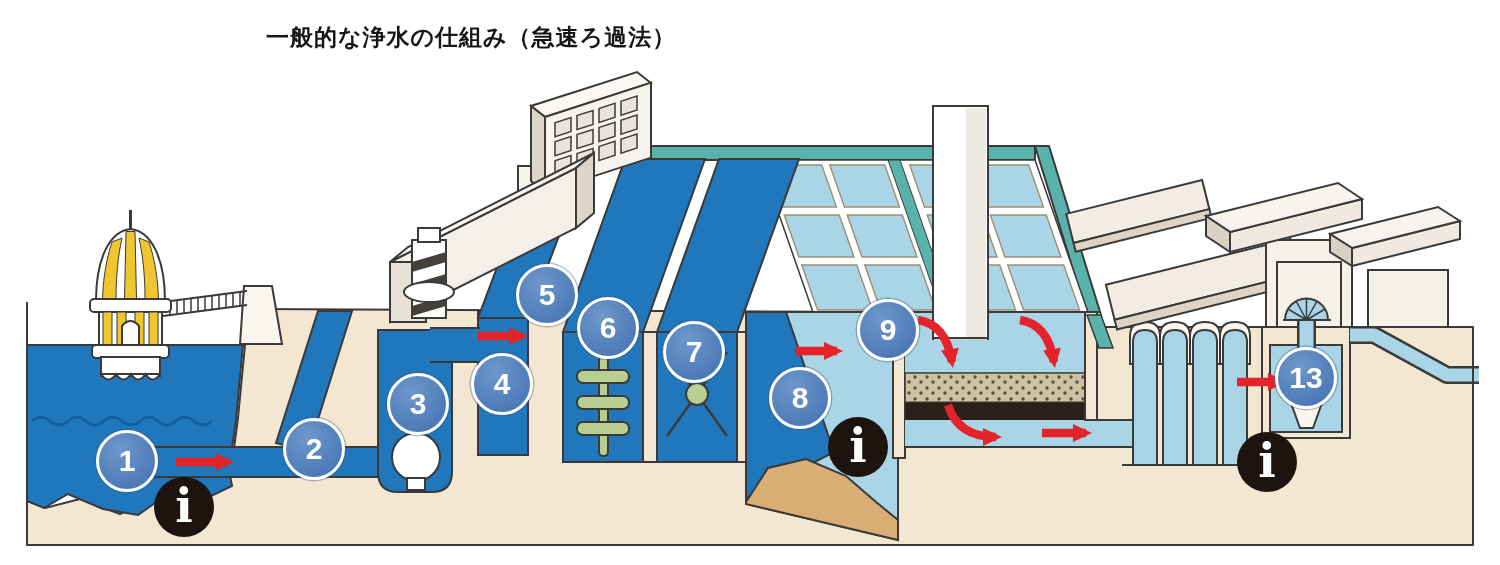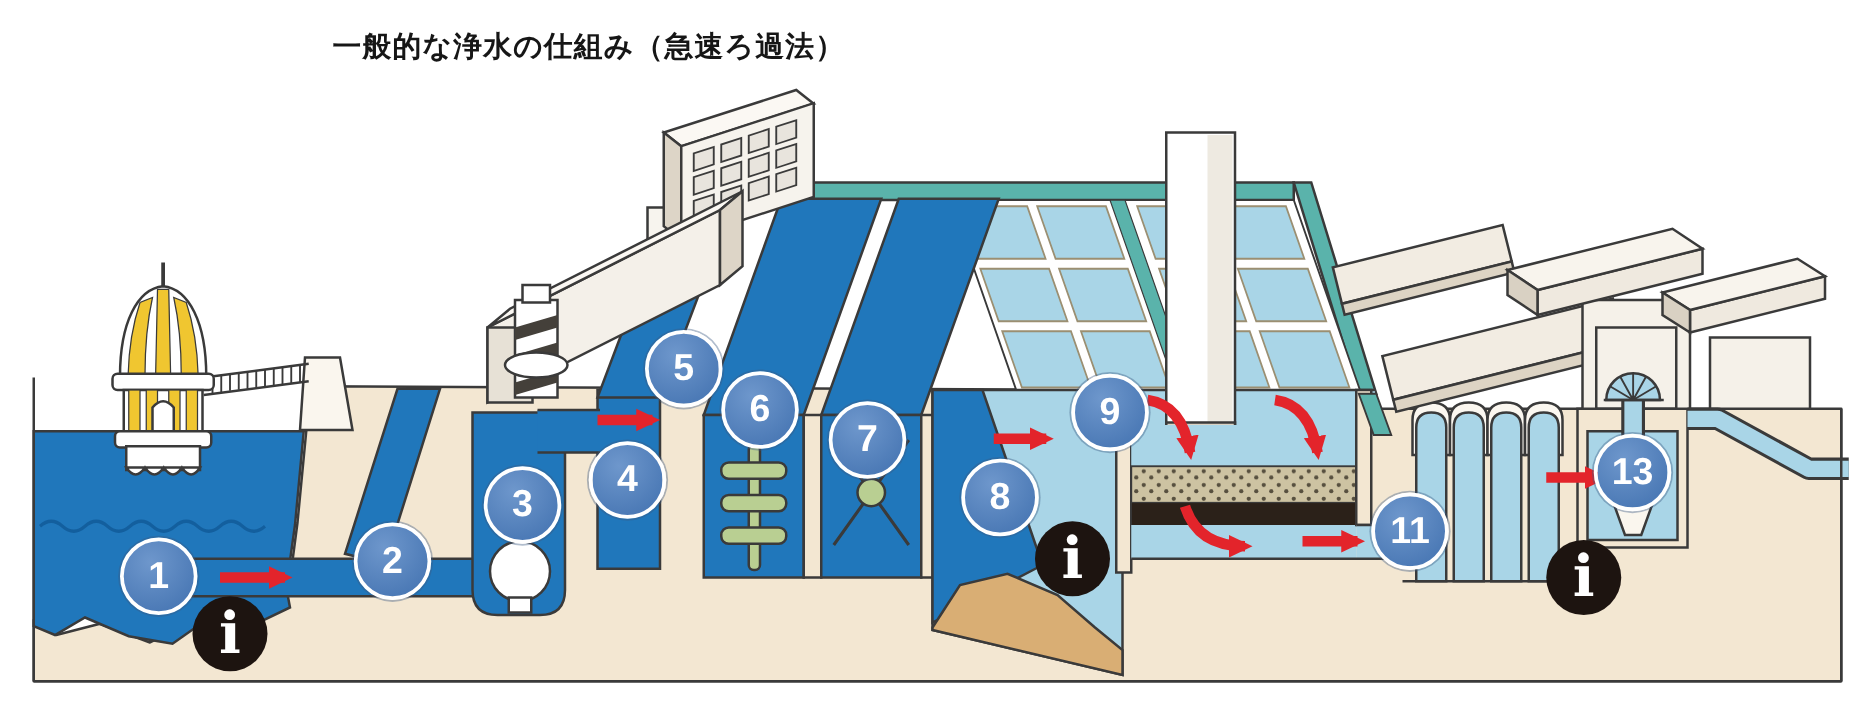--- a/index.html
+++ b/index.html
@@ -289,20 +289,19 @@
 
   <div class="step" style="left:96px;top:430px">1</div>
   <div class="step" style="left:283px;top:418px">2</div>
   <div class="step" style="left:387px;top:373px">3</div>
   <div class="step" style="left:471px;top:353px">4</div>
   <div class="step" style="left:516px;top:264px">5</div>
   <div class="step" style="left:577px;top:297px">6</div>
   <div class="step" style="left:663px;top:321px">7</div>
   <div class="step" style="left:769px;top:367px">8</div>
   <div class="step" style="left:857px;top:299px">9</div>
-  <div class="step" style="left:1097px;top:394px">11</div>
   <div class="step" style="left:1275px;top:347px">13</div>
 
   <div class="info" style="left:154px;top:477px">i</div>
   <div class="info" style="left:828px;top:417px">i</div>
   <div class="info" style="left:1237px;top:432px">i</div>
 
 </div>
 
 </body></html>

